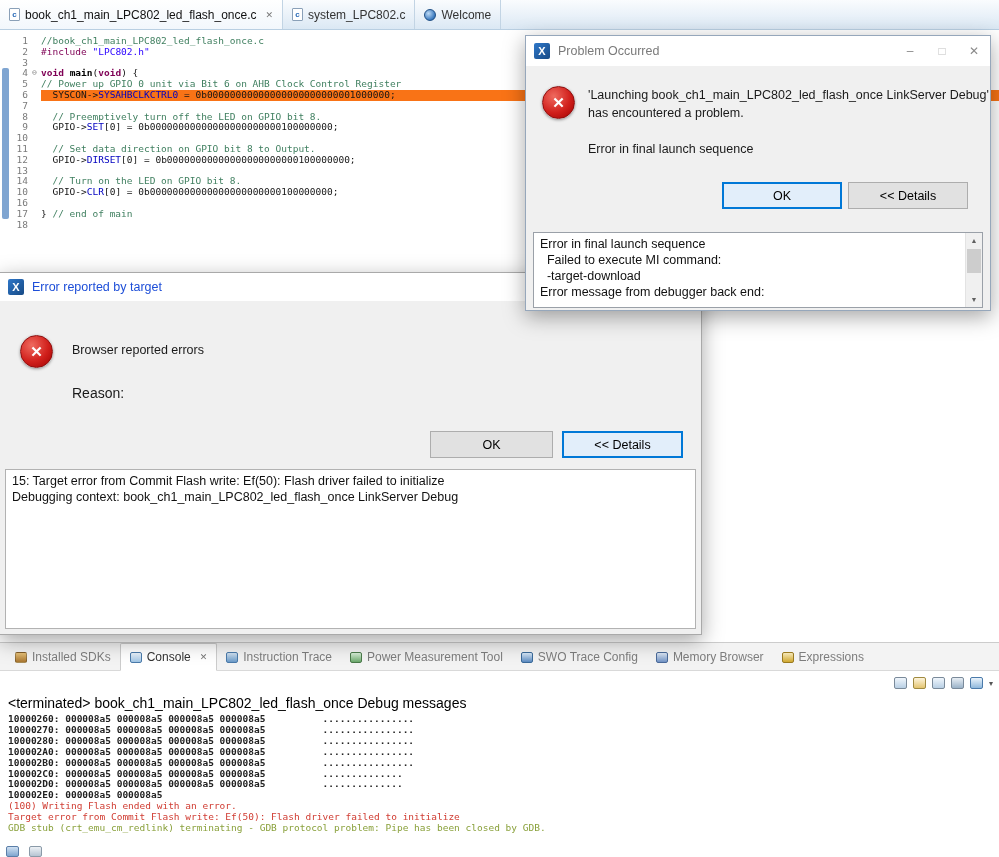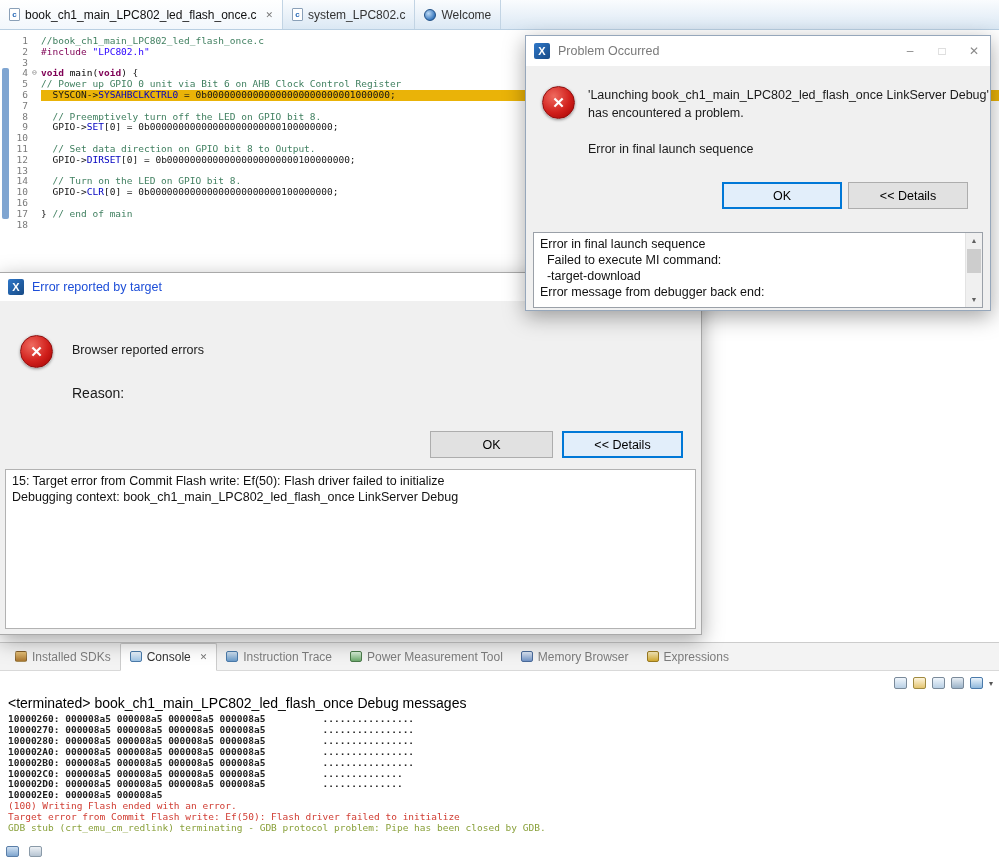--- a/index.html
+++ b/index.html
@@ -16,27 +16,27 @@
 .tclose{font-size:9px;color:#777;margin-left:4px}
 
 
 .editor{position:absolute;left:0;top:30px;width:999px;height:612px;background:#fff}
 .rangebar{position:absolute;left:2px;top:38px;width:7px;height:151px;background:#7fa5d1;border-radius:2px}
 #code-lines{position:absolute;left:12px;top:6px;right:0}
 .cl{display:flex;height:10.8px;line-height:10.8px;font-family:"DejaVu Sans Mono",monospace;font-size:9.5px}
 .ln{width:16px;text-align:right;color:#7b7b7b;flex:0 0 auto}
 .fold{width:13px;text-align:center;color:#8a8a8a;font-size:8px;flex:0 0 auto}
 .codeseg{white-space:pre;flex:1}
-.cl.hl .codeseg{background:#eab308}
+.cl.hl .codeseg{background:#f97316}
 .cm{color:#3f7f5f}
 .kw{color:#7f0055;font-weight:bold}
 .dir{color:#7f0055;font-weight:normal}
 .str{color:#2a00ff}
 .fld{color:#0000c0}
-.fn{color:#000;font-weight:normal}
+.fn{color:#000;font-weight:bold}
 .pl{color:#151515}
 
 
 .dlg{position:absolute;background:#f0f0f0;box-shadow:0 6px 20px rgba(0,0,0,.35)}
 .dlg1{left:525px;top:35px;width:466px;height:276px;border:1px solid #96a7bb;z-index:10}
 .dlg2{left:0;top:272px;width:702px;height:363px;border:1px solid #a9a9a9;border-left:none;z-index:5}
 .dlg-title{position:absolute;left:0;top:0;right:0;height:30px;background:#fff;display:flex;align-items:center;padding-left:8px;gap:8px}
 .dlg2 .dlg-title{height:28px}
 .xlogo{width:16px;height:16px;background:linear-gradient(135deg,#2e77c9,#174a85);color:#fff;font-weight:bold;font-size:11px;display:flex;align-items:center;justify-content:center;border-radius:2px;flex:0 0 auto}
 .dlg-title .t{font-size:12.5px;color:#7a7a7a}
@@ -62,21 +62,21 @@
 .d1-box{left:7px;right:7px;top:196px;bottom:2px;padding-right:22px}
 .d2-box{left:5px;right:5px;top:196px;height:160px;border-color:#b2b2b2}
 .vsb{position:absolute;right:0;top:0;bottom:0;width:17px;background:#f0f0f0;border-left:1px solid #e3e3e3}
 .arr{position:absolute;left:0;width:16px;height:15px;display:flex;align-items:center;justify-content:center;font-size:7px;color:#606060}
 .arr.up{top:0}
 .arr.dn{bottom:0}
 .thumb{position:absolute;left:1px;top:16px;width:14px;height:24px;background:#cdcdcd}
 
 
 .bpanel{position:absolute;left:0;top:642px;width:999px;height:215px;background:#fff;border-top:1px solid #ccc}
-.btabs{position:absolute;left:0;top:0;right:0;height:28px;background:#f3f3f3;display:flex;align-items:center;padding-left:6px;border-bottom:1px solid #d9d9d9}
+.btabs{position:absolute;left:0;top:0;right:0;height:28px;background:#f3f3f3;display:flex;align-items:flex-start;padding-left:6px;border-bottom:1px solid #d9d9d9}
 .btab{display:flex;align-items:center;gap:5px;padding:0 9px;font-size:12px;color:#7d7d7d;height:28px;white-space:nowrap}
 .btab.active{background:#fff;border:1px solid #ccc;border-bottom:1px solid #fff;color:#333;border-radius:2px 2px 0 0}
 .ticon{width:12px;height:11px;display:inline-block;border-radius:2px;border:1px solid rgba(0,0,0,.25);flex:0 0 auto}
 .ticon.sdks{background:linear-gradient(#e5c078,#a9762f)}
 .ticon.console{background:linear-gradient(#eaf3fb,#9fc4e4);border-color:#4a7aaa}
 .ticon.itrace{background:linear-gradient(#cfe0f0,#6a9ac8);border-color:#4a7aaa}
 .ticon.power{background:linear-gradient(#d8eed8,#6aa86a);border-color:#4a7a4a}
 .ticon.swo{background:linear-gradient(#d8e8f8,#5a8ac0);border-color:#3a6a9a}
 .ticon.mem{background:linear-gradient(#dce6f4,#7092c4);border-color:#4a6a9a}
 .ticon.expr{background:linear-gradient(#f6e8b8,#d0a830);border-color:#9a7a20}
@@ -230,20 +230,24 @@
       </div>
       <div class="btab">
         <span class="ticon itrace"></span>
         <span>Instruction Trace</span>
       </div>
       <div class="btab">
         <span class="ticon power"></span>
         <span>Power Measurement Tool</span>
       </div>
       <div class="btab">
+        <span class="ticon swo"></span>
+        <span>SWO Trace Config</span>
+      </div>
+      <div class="btab">
         <span class="ticon mem"></span>
         <span>Memory Browser</span>
       </div>
       <div class="btab">
         <span class="ticon expr"></span>
         <span>Expressions</span>
       </div>
     </div>
     <div class="ctoolbar">
       <span class="cticon i1"></span>

